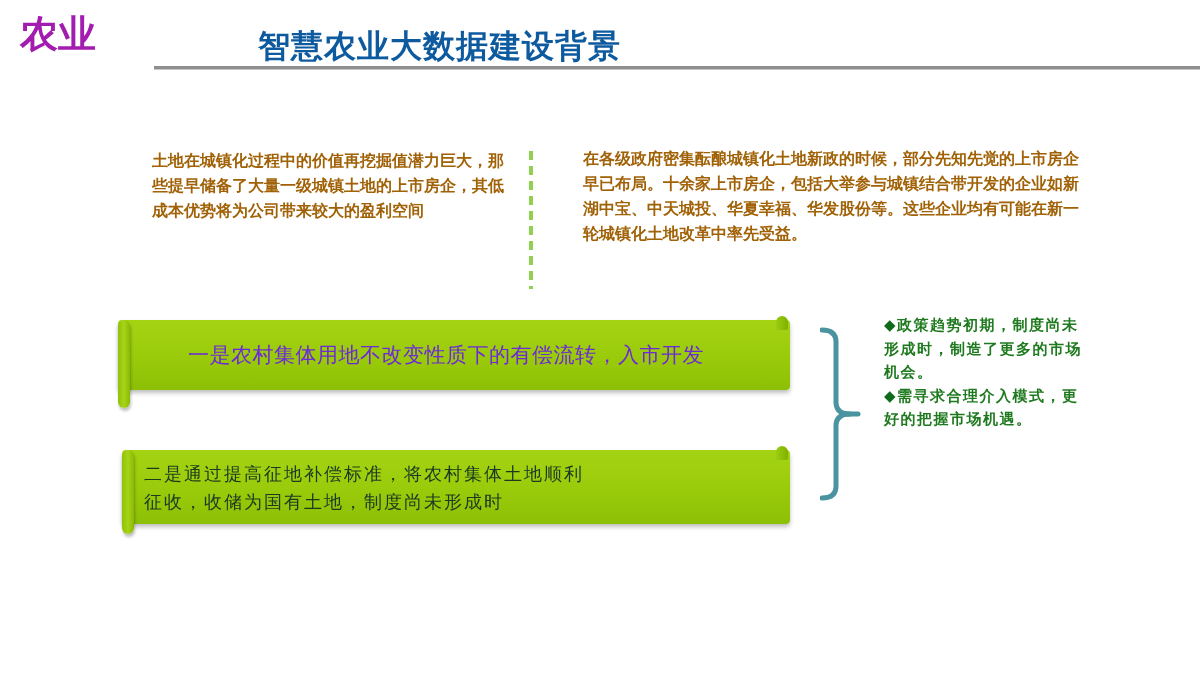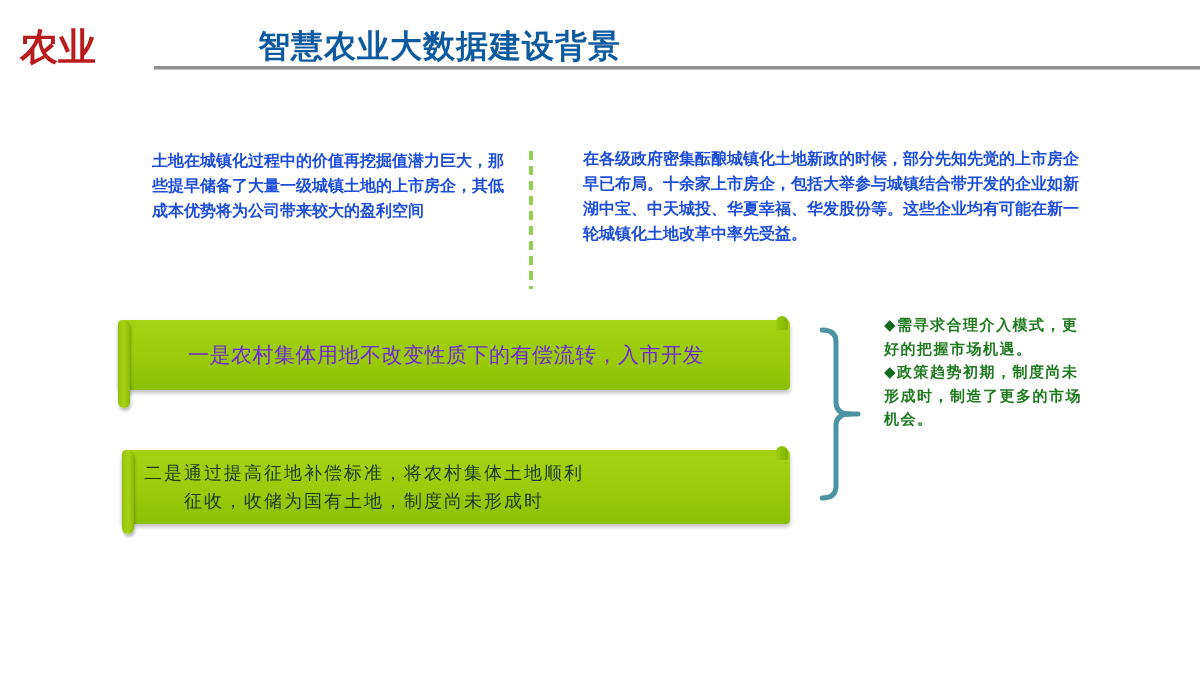--- a/index.html
+++ b/index.html
@@ -1,21 +1,21 @@
 <!DOCTYPE html>
 <html><head>
 <meta charset="utf-8">
 <style>
   html, body { margin:0; padding:0; }
   body { width:1200px; height:675px; background:#ffffff; position:relative; overflow:hidden; font-family:"DejaVu Sans", sans-serif; }
   .abs { position:absolute; }
-  .brand { left:20px; top:20px; font-size:38px; font-weight:bold; color:#b91c1c; letter-spacing:0px; line-height:54px; }
+  .brand { left:20px; top:7px; font-size:38px; font-weight:bold; color:#a21caf; letter-spacing:0px; line-height:54px; }
   .title { left:232px; top:22px; font-size:32px; font-weight:bold; color:#0e5a9e; line-height:48px; letter-spacing:1px;margin-left:26px; }
   .rule { left:154px; top:66px; width:1046px; height:3px; background:#8f8f8f; border-bottom:1px solid #c6c6c6; }
-  .para { color:#1d4ed8; font-weight:bold; font-size:16px; line-height:25px; }
+  .para { color:#a16207; font-weight:bold; font-size:16px; line-height:25px; }
   .p1 { left:152px; top:148px; width:360px; }
   .p2 { left:583px; top:146px; width:510px; }
   .vdash { left:529px; top:151px; width:4px; height:138px;
     background: repeating-linear-gradient(to bottom, #92d050 0 9px, transparent 9px 15px); }
   .scroll { position:absolute; }
   .scroll .body { position:absolute; border-radius:4px;
     background:linear-gradient(to bottom, #a4d313 0%, #9acb0a 55%, #8cbf06 100%);
     box-shadow: 0 3px 4px rgba(0,0,0,0.25); }
   .scroll .curl-left { position:absolute; width:12px; border-radius:6px;
     background:linear-gradient(to right, #90c20a, #a6d416 50%, #8ab906);
@@ -24,21 +24,21 @@
     background:linear-gradient(to right, #9ccd10, #7fb000); }
   .s1 { left:118px; top:308px; width:672px; height:96px; }
   .s1 .body { left:0; top:12px; width:672px; height:70px; }
   .s1 .curl-left { left:0; top:12px; height:88px; }
   .s1 .curl-right { left:658px; top:8px; }
   .s1 .text { position:absolute; left:70px; top:33px; font-size:21px; color:#6d28d9; letter-spacing:0.5px; }
   .s2 { left:122px; top:438px; width:668px; height:96px; }
   .s2 .body { left:0; top:12px; width:668px; height:74px; }
   .s2 .curl-left { left:0; top:12px; height:84px; }
   .s2 .curl-right { left:654px; top:8px; }
-  .s2 .text { position:absolute; left:22px; top:22px; font-size:18px; line-height:28px; color:#1b3a20; font-family:Liberation Mono, monospace; letter-spacing:2px;text-align:center; }
+  .s2 .text { position:absolute; left:22px; top:22px; font-size:18px; line-height:28px; color:#1b3a20; font-family:Liberation Sans, sans-serif; letter-spacing:2px; }
   .brace { left:820px; top:326px; }
   .bullets { left:884px; top:314px; width:210px; color:#1f7a1f; font-family:"DejaVu Serif", serif; font-weight:bold; font-size:15px; line-height:23.5px; letter-spacing:1.5px; }
   .bullets .item { display:block; }
   .diamond { color:#0e6b1b; }
 </style>
 </head>
 <body>
 
 <div class="abs brand">农业</div>
 <div class="abs title">智慧农业大数据建设背景</div>
@@ -66,15 +66,15 @@
 </div>
 
 <div class="abs brace">
   <svg width="44" height="180" viewBox="0 0 44 180">
     <path d="M2 4 Q16 4 16 16 L16 76 Q16 88 30 88 Q16 88 16 100 L16 160 Q16 172 2 172" fill="none" stroke="#4a93a0" stroke-width="5" stroke-linecap="round" stroke-linejoin="round"></path>
     <path d="M28 88 L38 88" stroke="#4a93a0" stroke-width="5" stroke-linecap="round"></path>
   </svg>
 </div>
 
 <div class="abs bullets">
+  <span class="item"><span class="diamond">◆</span><span>政策趋势初期，制度尚未形成时，制造了更多的市场机会。</span></span>
   <span class="item"><span class="diamond">◆</span><span>需寻求合理介入模式，更好的把握市场机遇。</span></span>
-  <span class="item"><span class="diamond">◆</span><span>政策趋势初期，制度尚未形成时，制造了更多的市场机会。</span></span>
 </div>
 
 </body></html>

